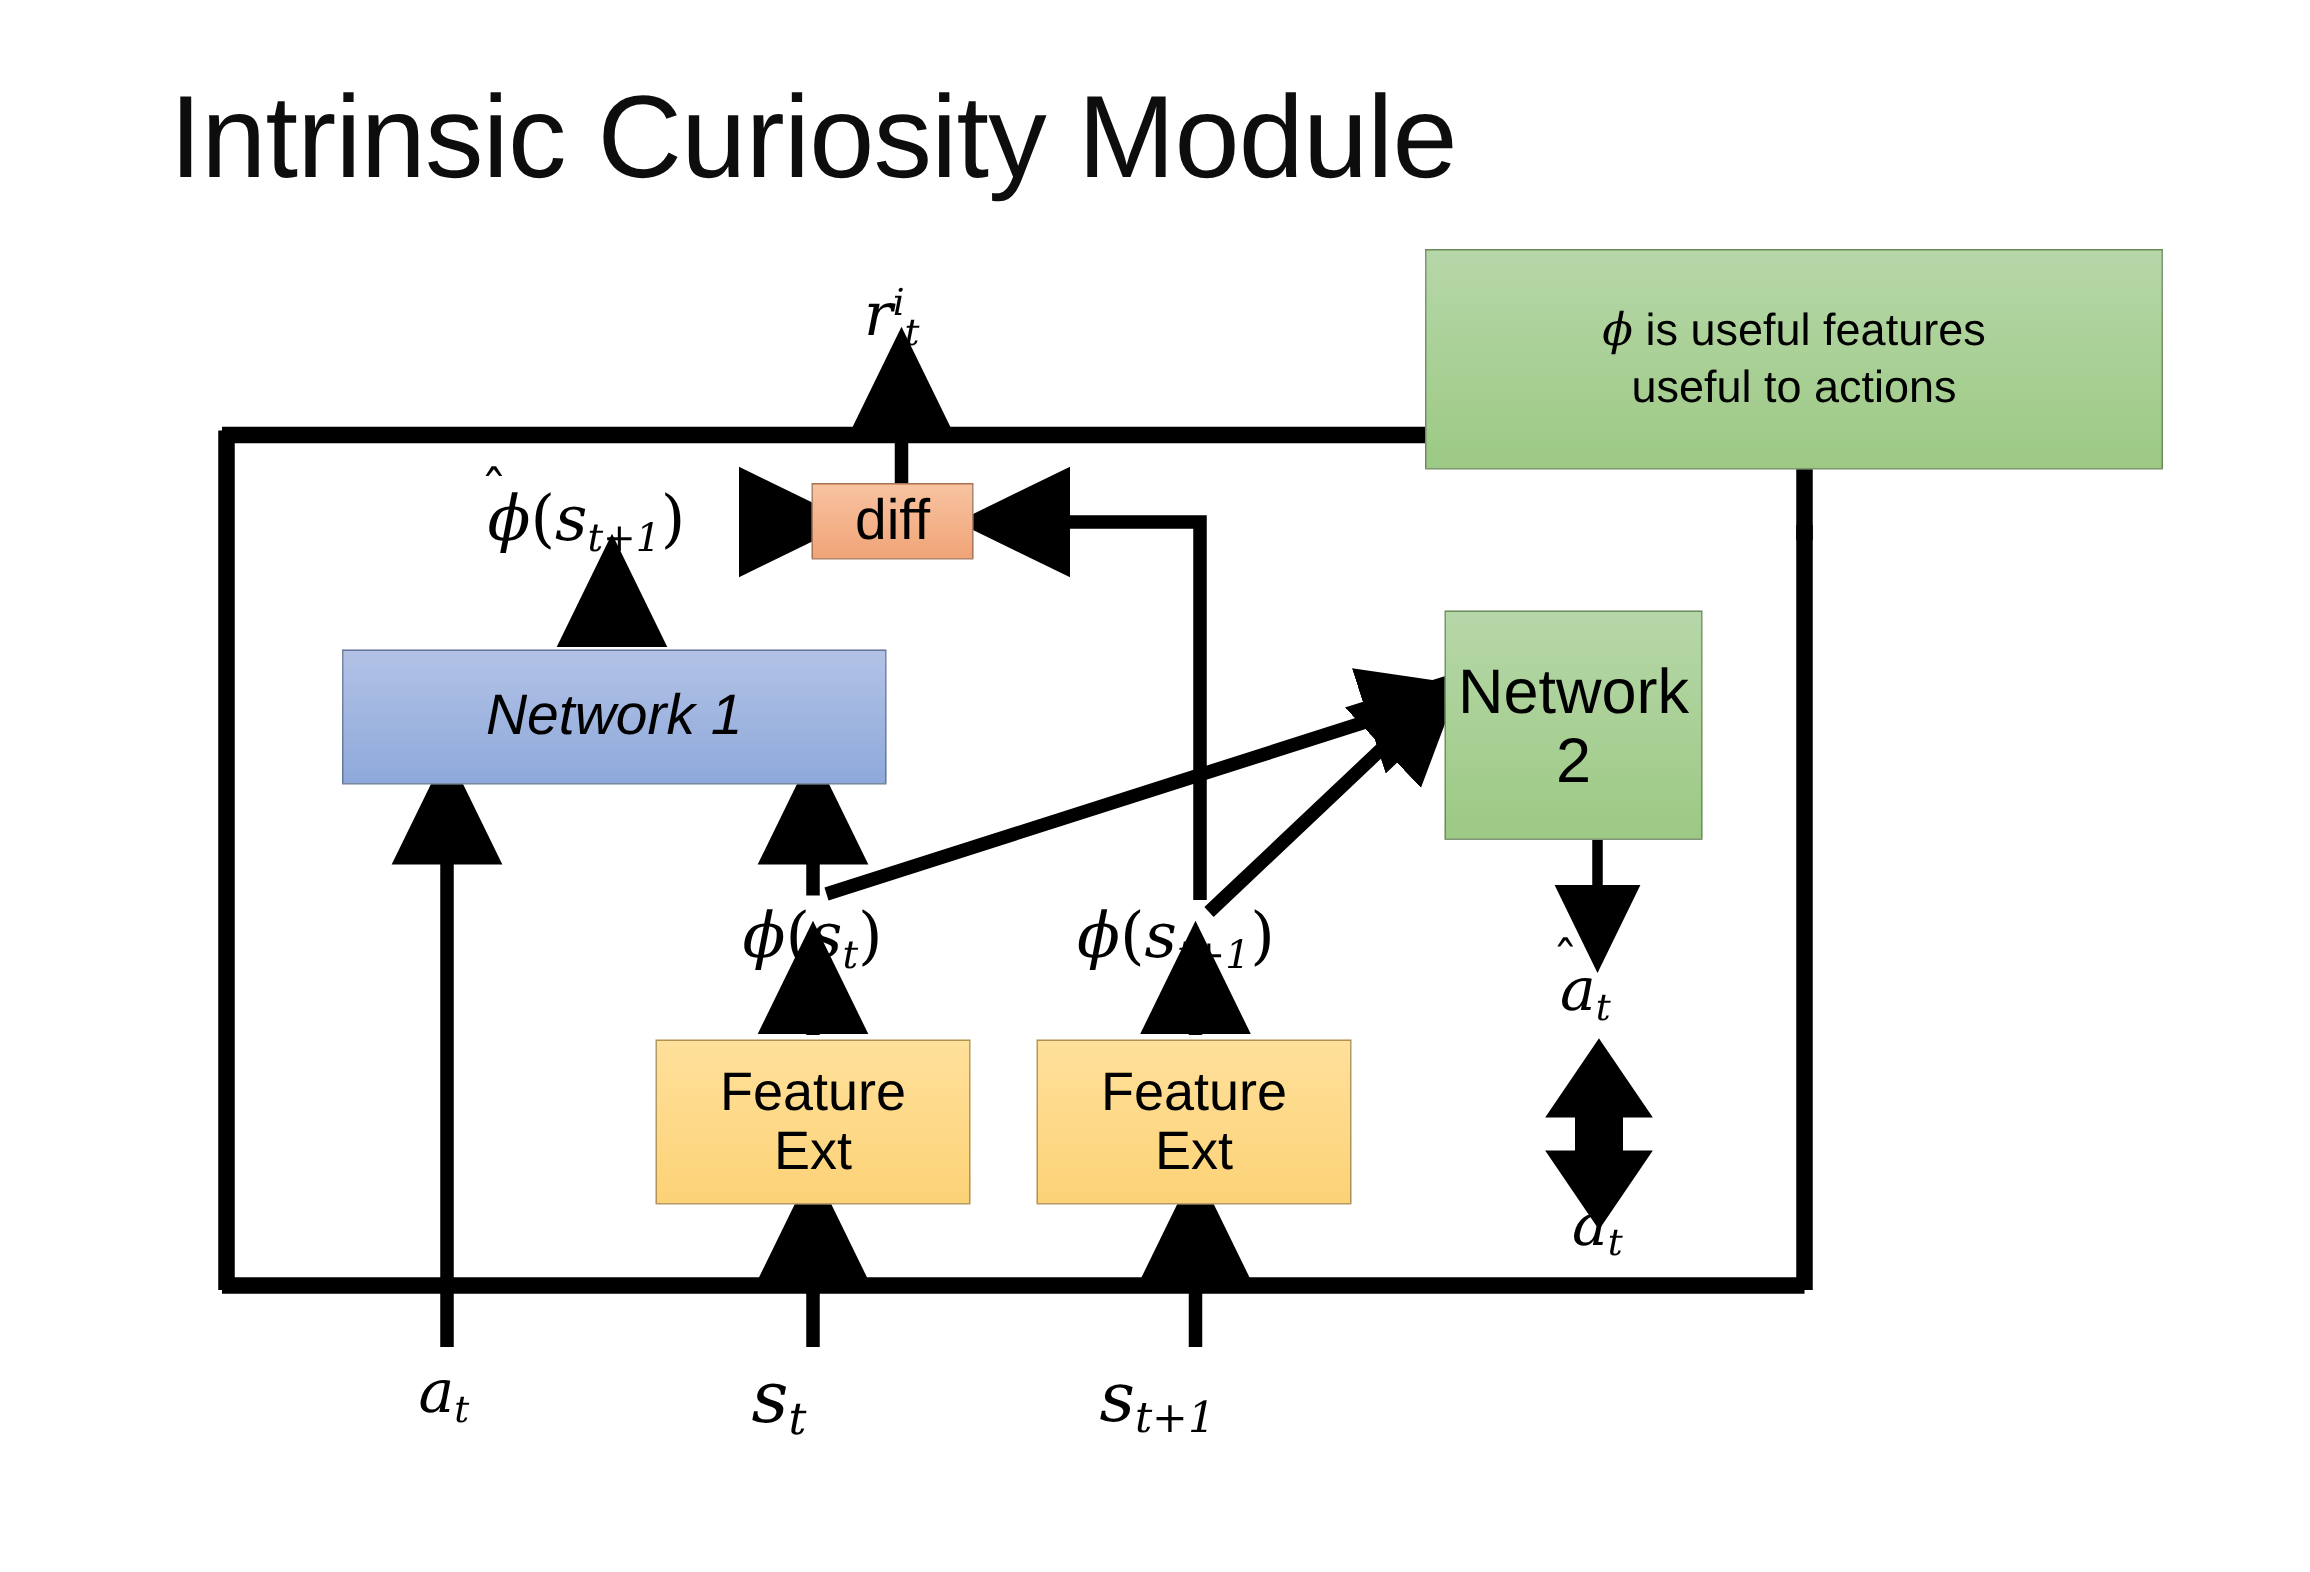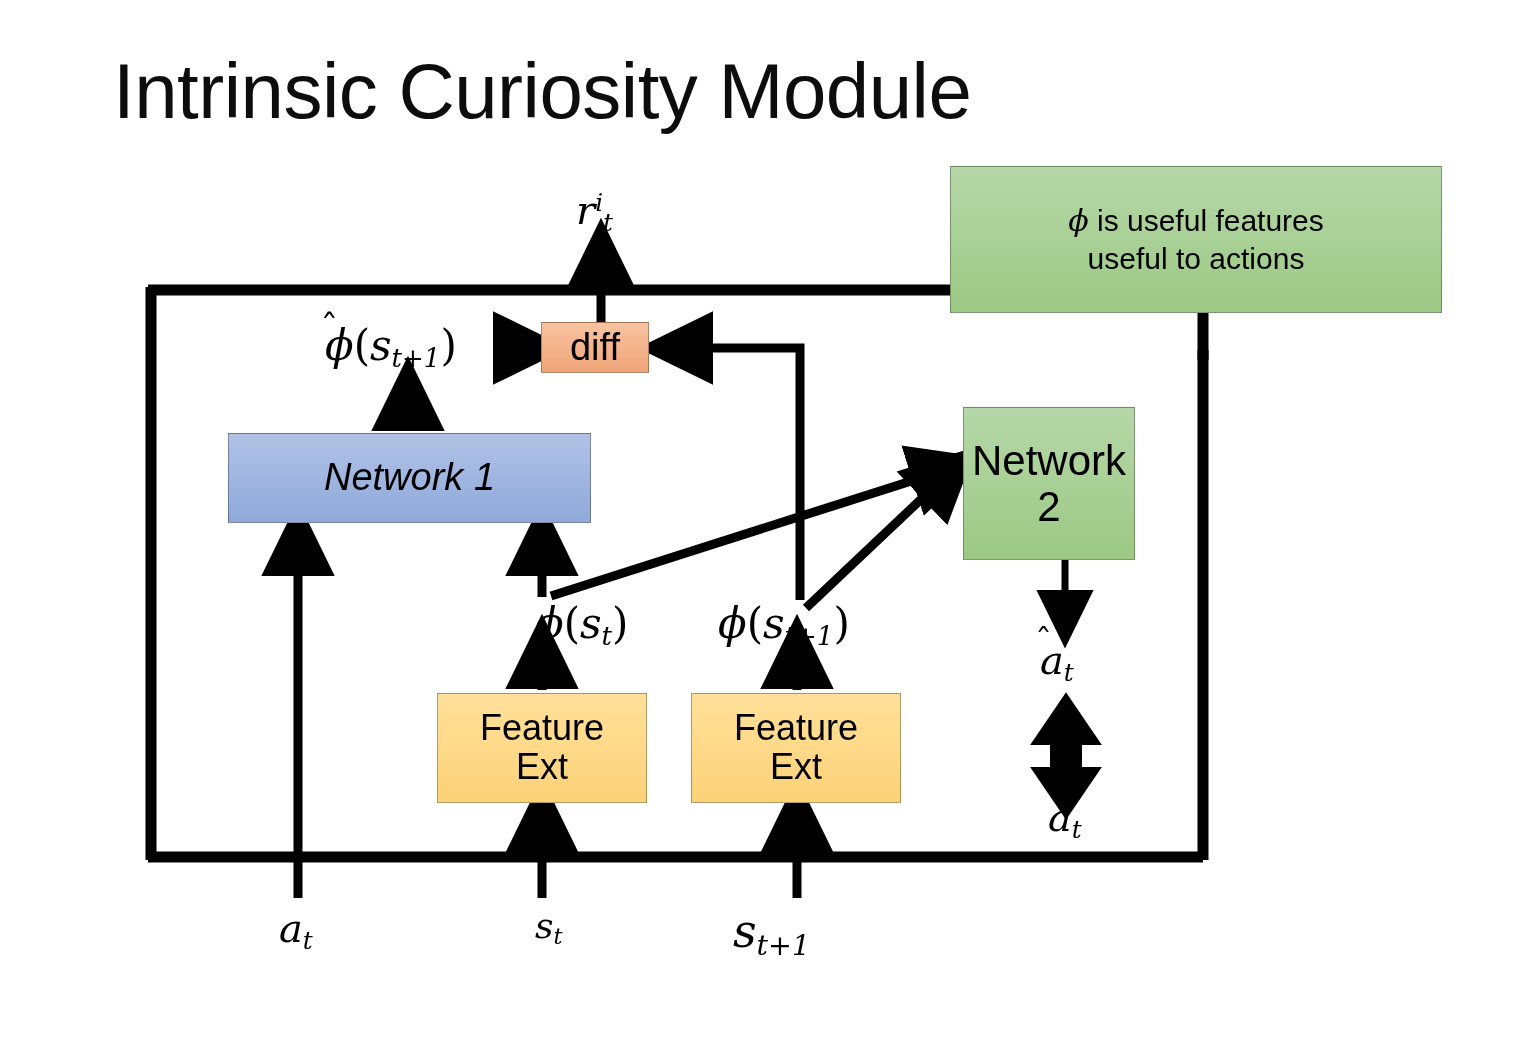--- a/index.html
+++ b/index.html
@@ -58,26 +58,26 @@
   .box-note .lbl{display:block;}
 
   
   .mlbl{
     position:absolute;white-space:nowrap;
     font-family:"DejaVu Serif", serif;font-style:italic;
     color:#000;line-height:1;
   }
   .lbl-ri  {left:576px;top:190px;font-size:40px;}
   .lbl-phihat{left:325px;top:325px;font-size:42px;}
-  .lbl-phist{left:495px;top:603px;font-size:42px;margin-left:40px;}
+  .lbl-phist{left:495px;top:603px;font-size:42px;}
   .lbl-phist1{left:718px;top:603px;font-size:42px;}
   .lbl-ahat {left:1040px;top:640px;font-size:40px;}
   .lbl-a    {left:1048px;top:797px;font-size:40px;}
   .lbl-at   {left:279px;top:908px;font-size:40px;}
-  .lbl-st   {left:535px;top:908px;font-size:36px;}
+  .lbl-st   {left:501px;top:908px;font-size:48px;}
   .lbl-st1  {left:733px;top:908px;font-size:46px;}
 
   .mlbl sub{font-size:.62em;font-style:italic;vertical-align:-0.28em;}
   .mlbl sup{font-size:.62em;font-style:italic;vertical-align:0.52em;}
   .mlbl .up{font-style:normal;}
   .phi{font-family:"DejaVu Serif", serif;font-style:italic;}
 
   
   .hat{position:relative;display:inline-block;}
   .hat>.acc{

